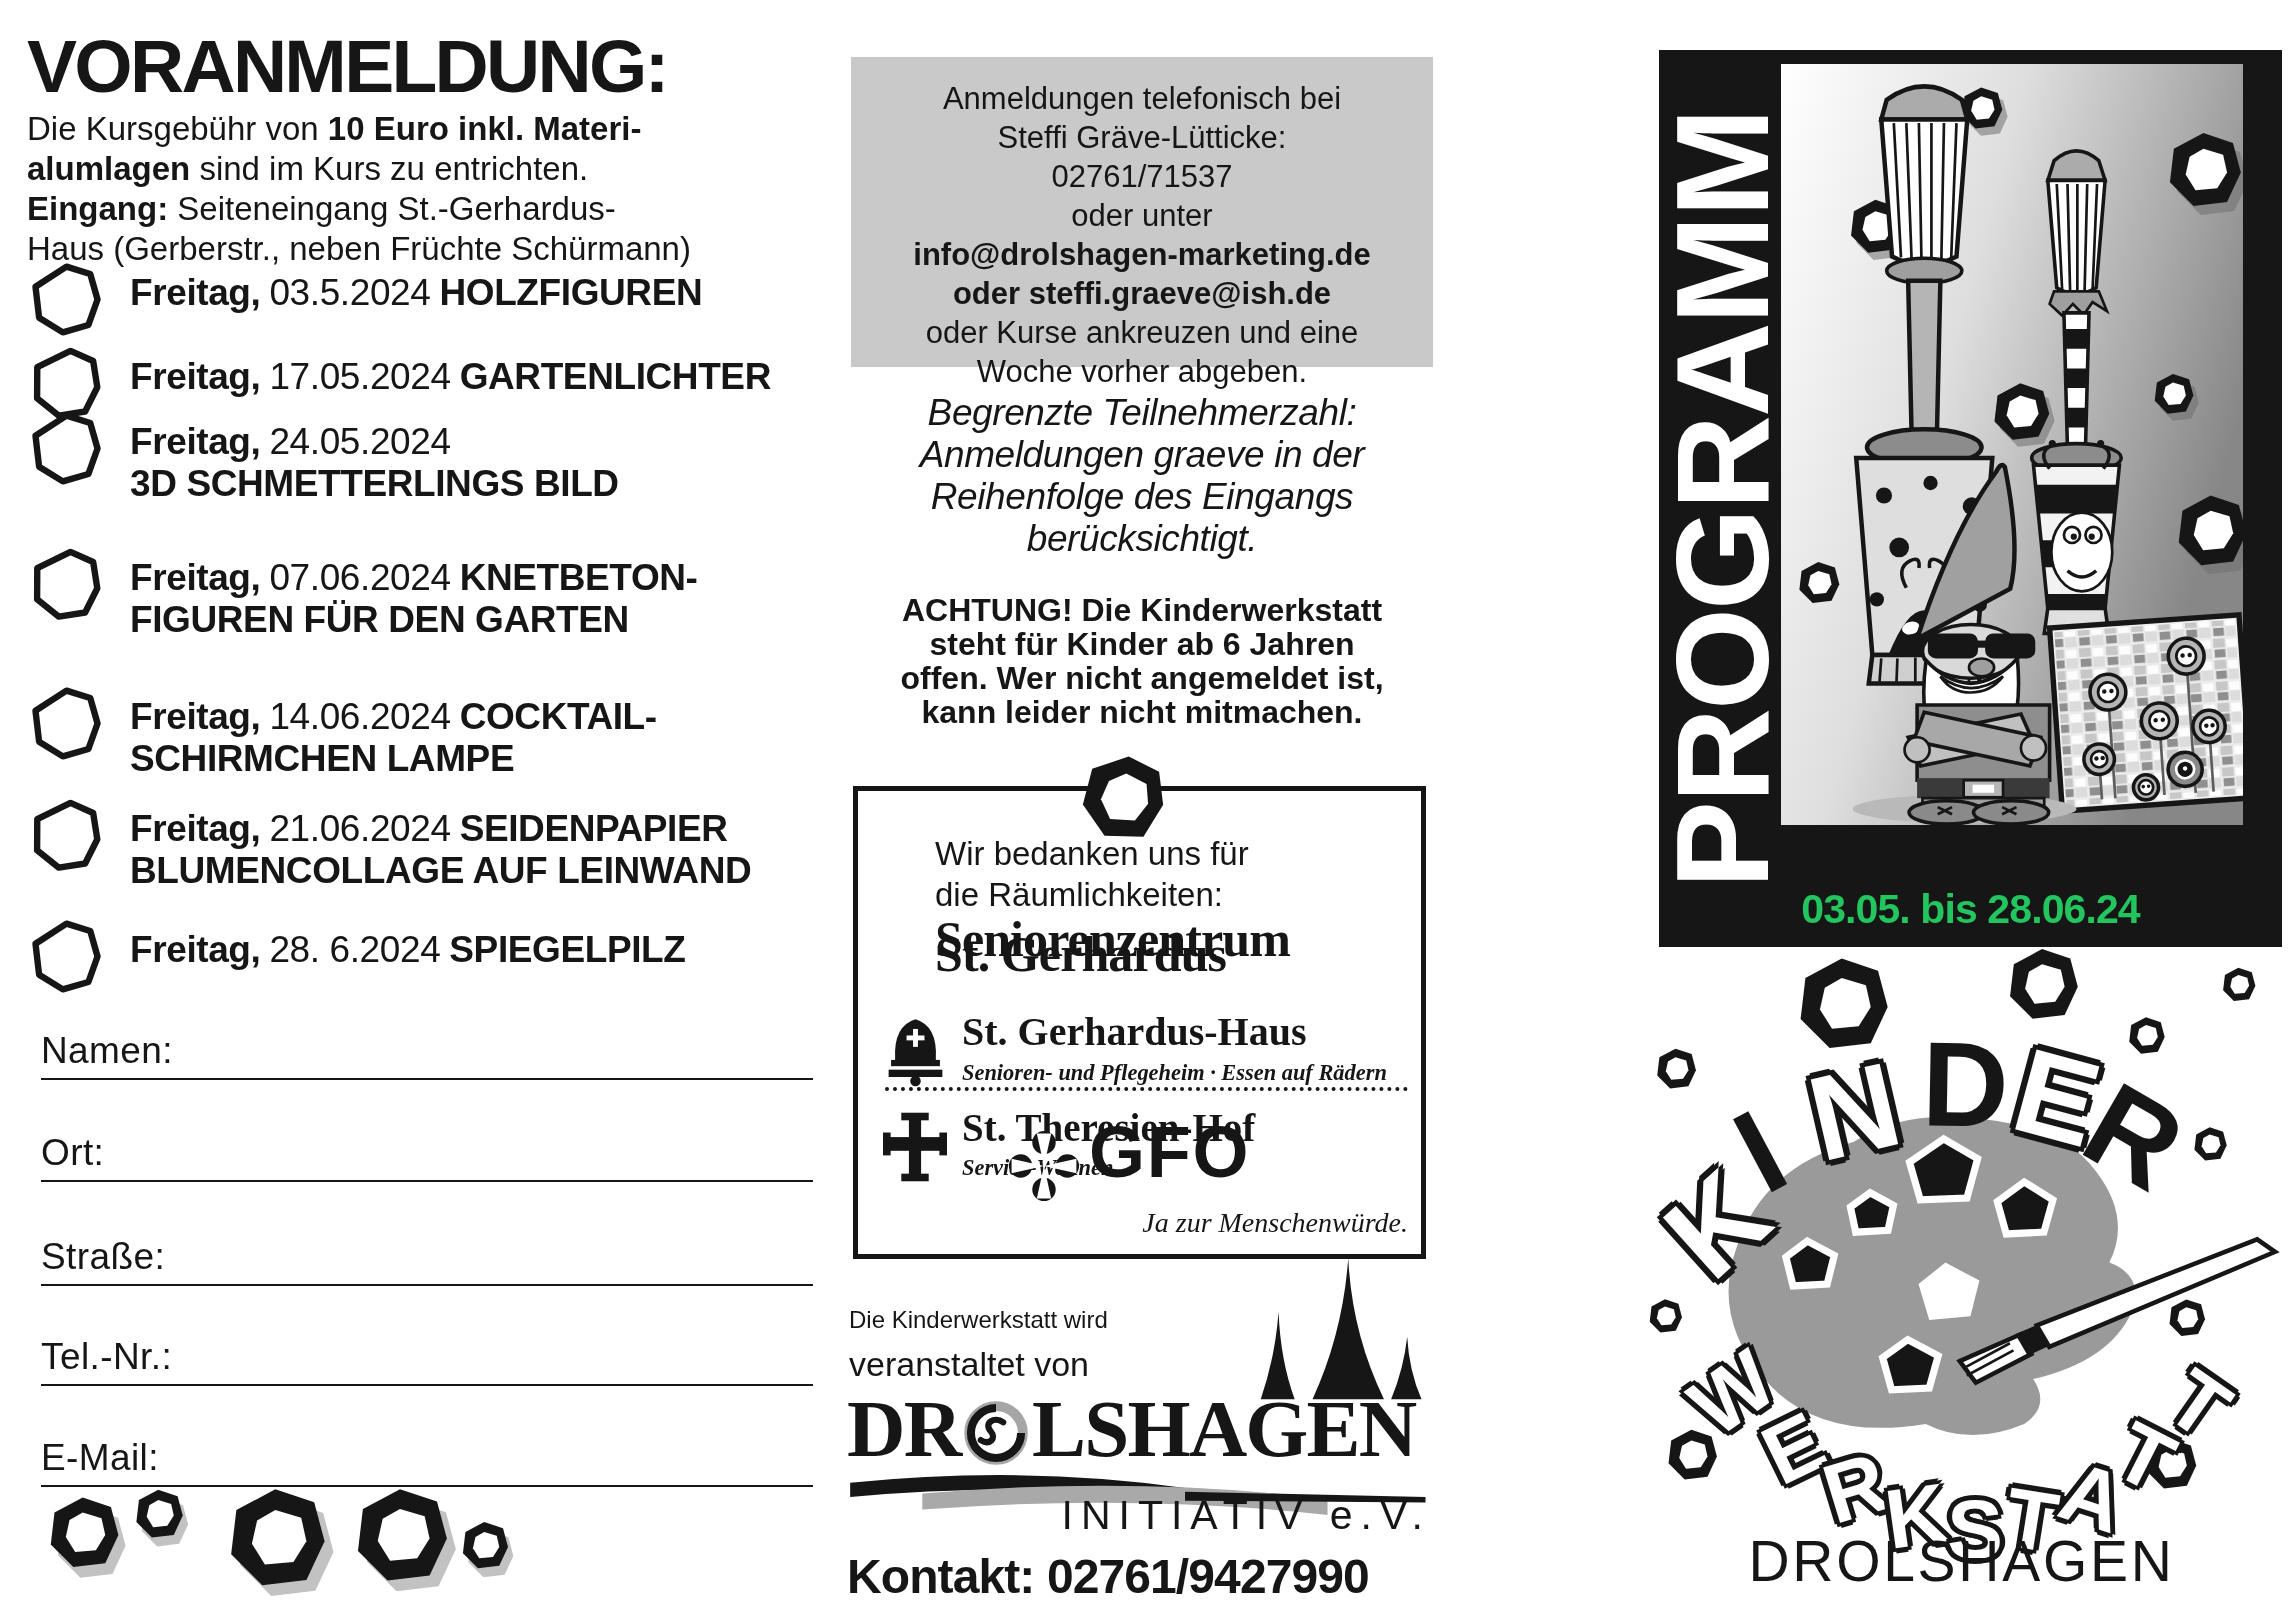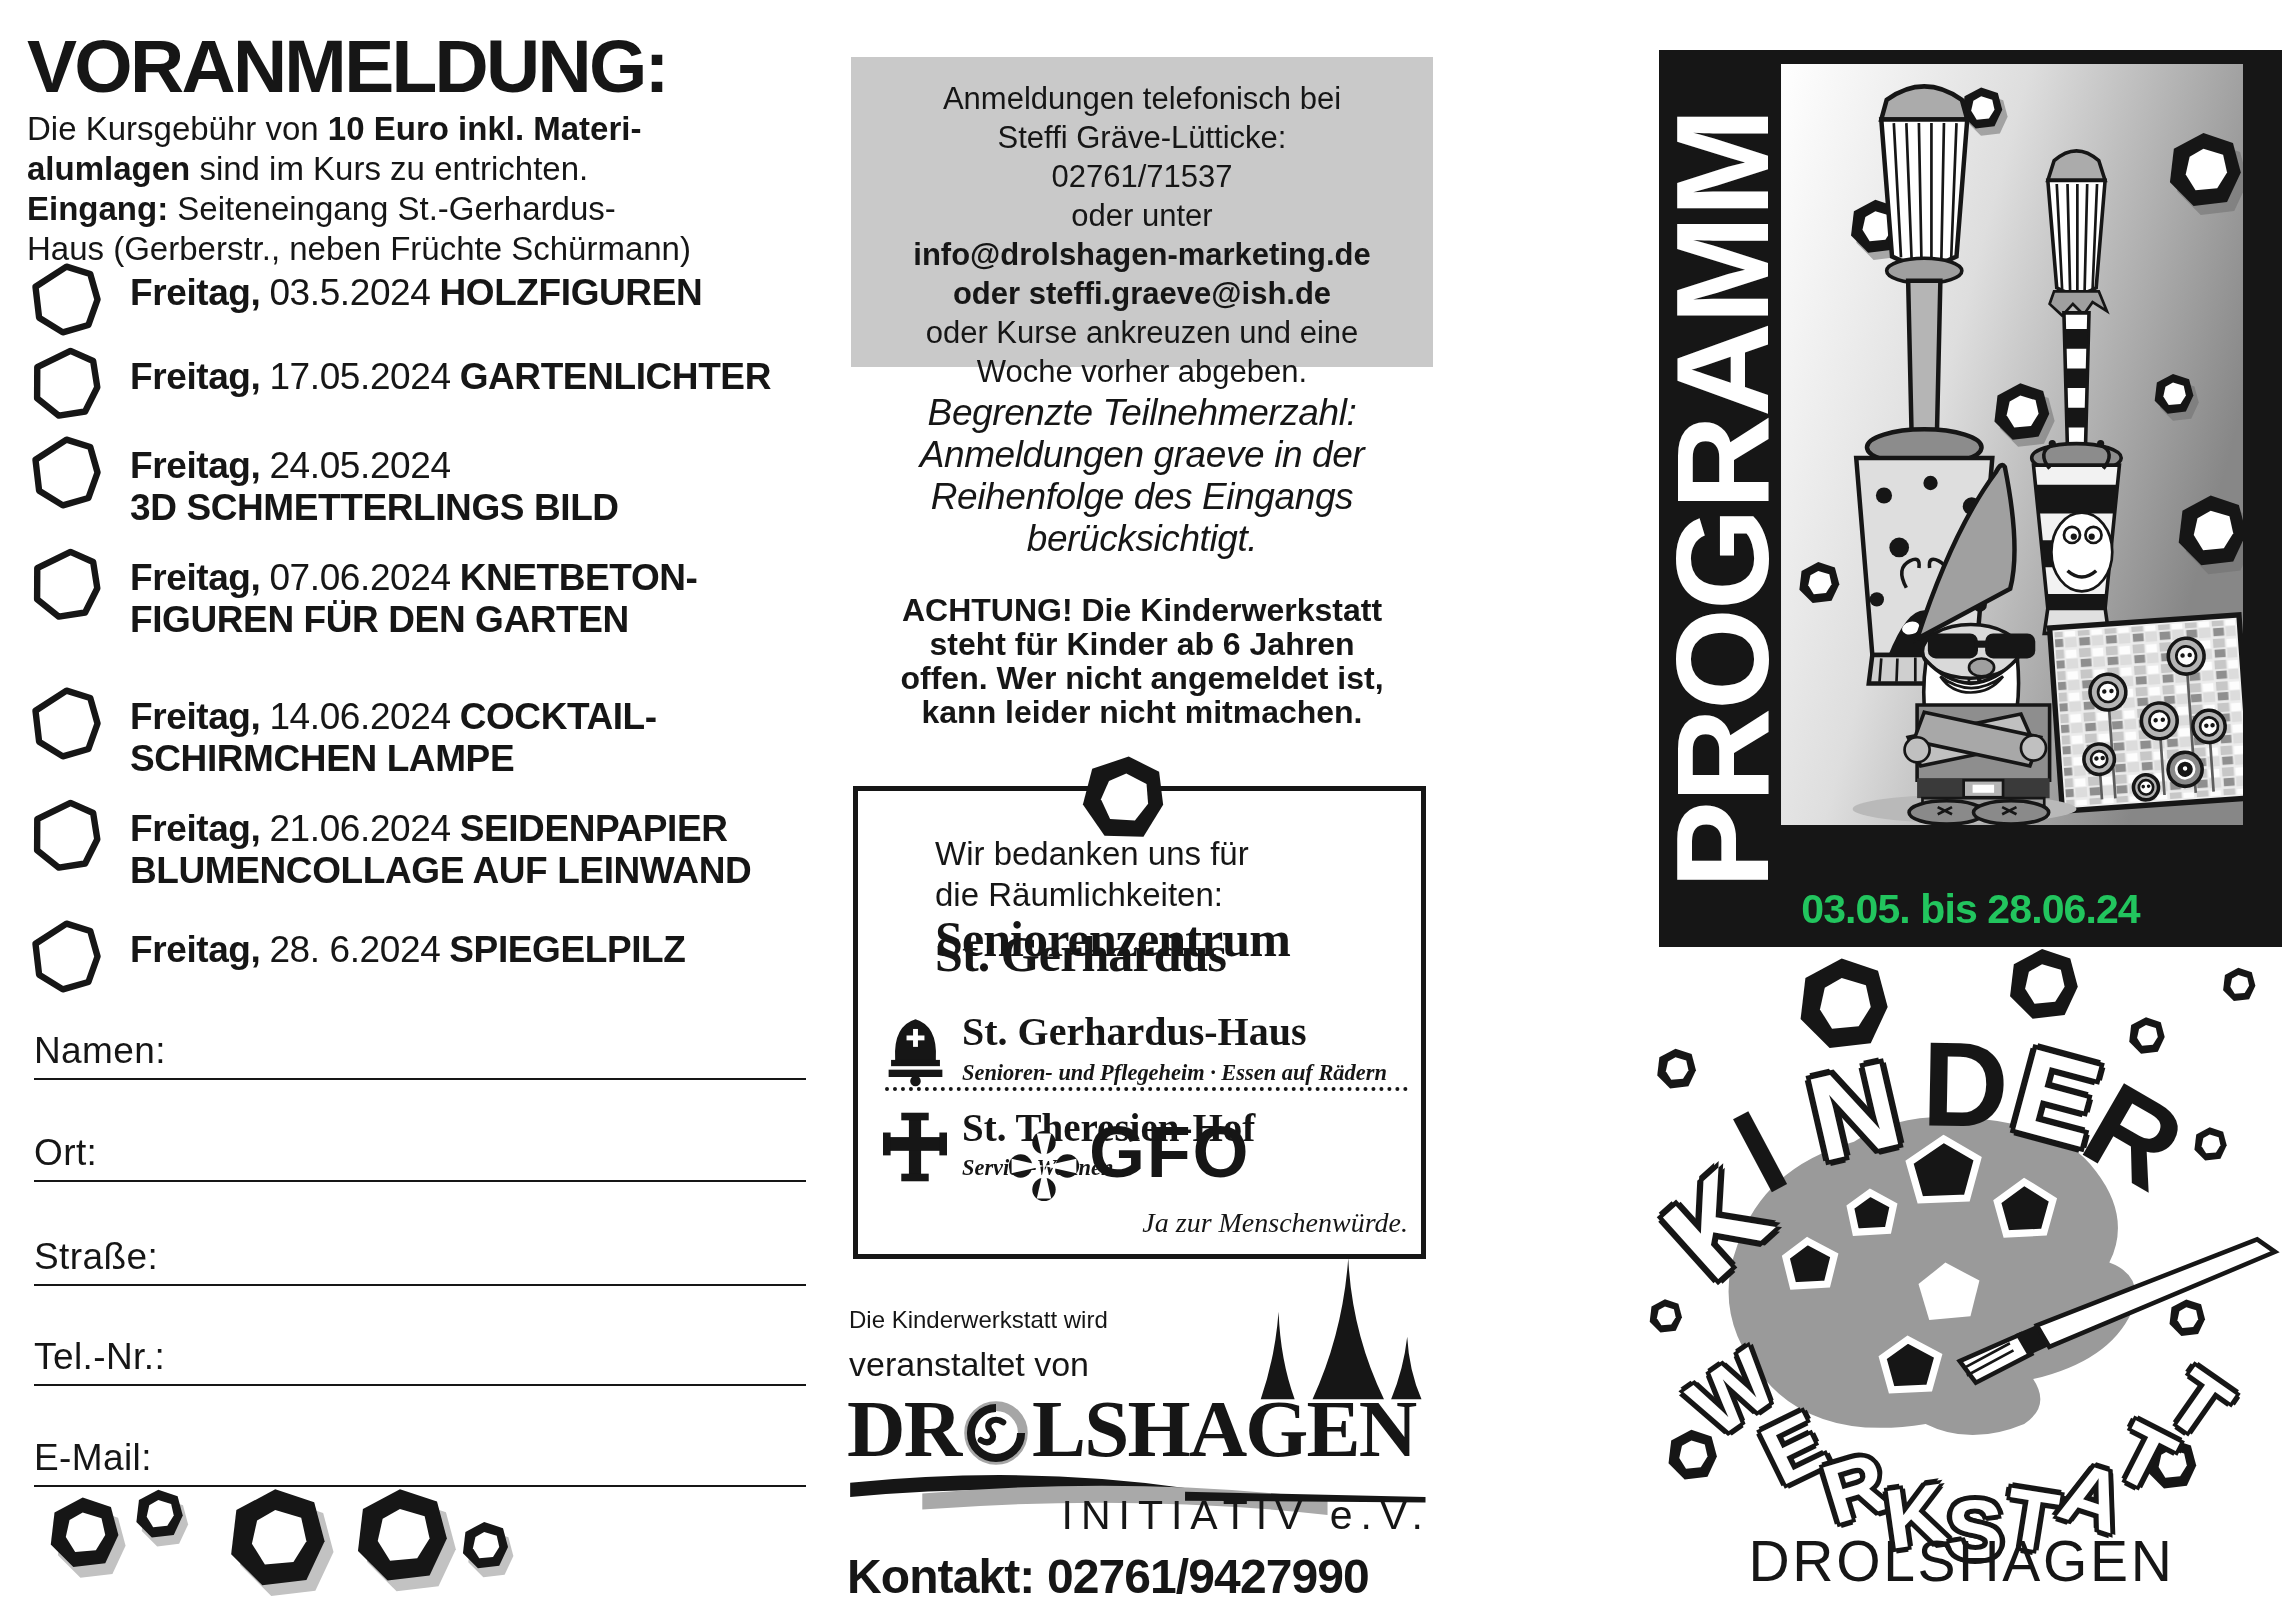--- a/index.html
+++ b/index.html
@@ -13,25 +13,25 @@
   
   #l-title { left:27px; top:23px; font-size:75px; font-weight:bold; letter-spacing:-2.7px; }
   #l-intro { left:27px; top:109px; width:788px; font-size:33px; line-height:40px; }
   #l-intro b { font-weight:bold; }
   .course { position:absolute; left:30px; display:flex; gap:27px; width:770px; }
   .course svg { flex:none; }
   .c-text { padding-top:9px; font-size:37px; line-height:42px; letter-spacing:-0.4px; }
   .c-day { font-weight:bold; margin-right:9px; }
   .c-t1 { font-weight:bold; margin-left:9px; }
   .c-t2 { font-weight:bold; }
-  #course-0 { top:263px; } #course-1 { top:347px; } #course-2 { top:436px; }
+  #course-0 { top:263px; } #course-1 { top:347px; } #course-2 { top:412px; }
   #course-3 { top:548px; } #course-4 { top:687px; } #course-5 { top:799px; }
   #course-6 { top:920px; }
   .cbx:nth-of-type(odd) svg { transform:rotate(7deg); }
-  .field { position:absolute; left:34px; width:772px; height:50px;
+  .field { position:absolute; left:41px; width:772px; height:50px;
            border-bottom:2.7px solid #161616; font-size:37px; letter-spacing:0.4px; }
   #field-0 { top:1030px; } #field-1 { top:1132px; } #field-2 { top:1236px; }
   #field-3 { top:1336px; } #field-4 { top:1437px; }
 
   
   #m-graybox { left:851px; top:57px; width:582px; height:310px; background:#c9c9c9;
                text-align:center; padding-top:21.5px; font-size:31px; line-height:39px; }
   #m-graybox .bld { font-weight:bold; }
   #m-limited { left:851px; top:392px; width:582px; text-align:center;
                font-style:italic; font-size:37px; line-height:42px; letter-spacing:-0.4px; }

